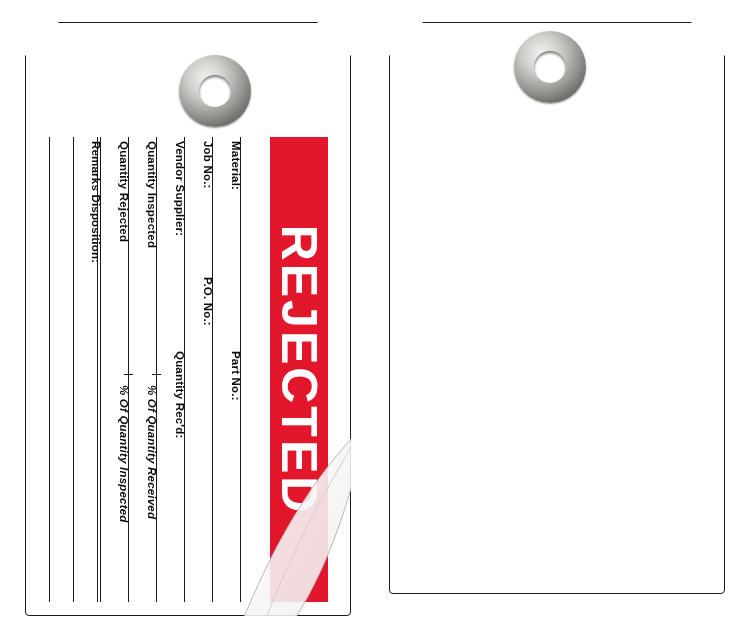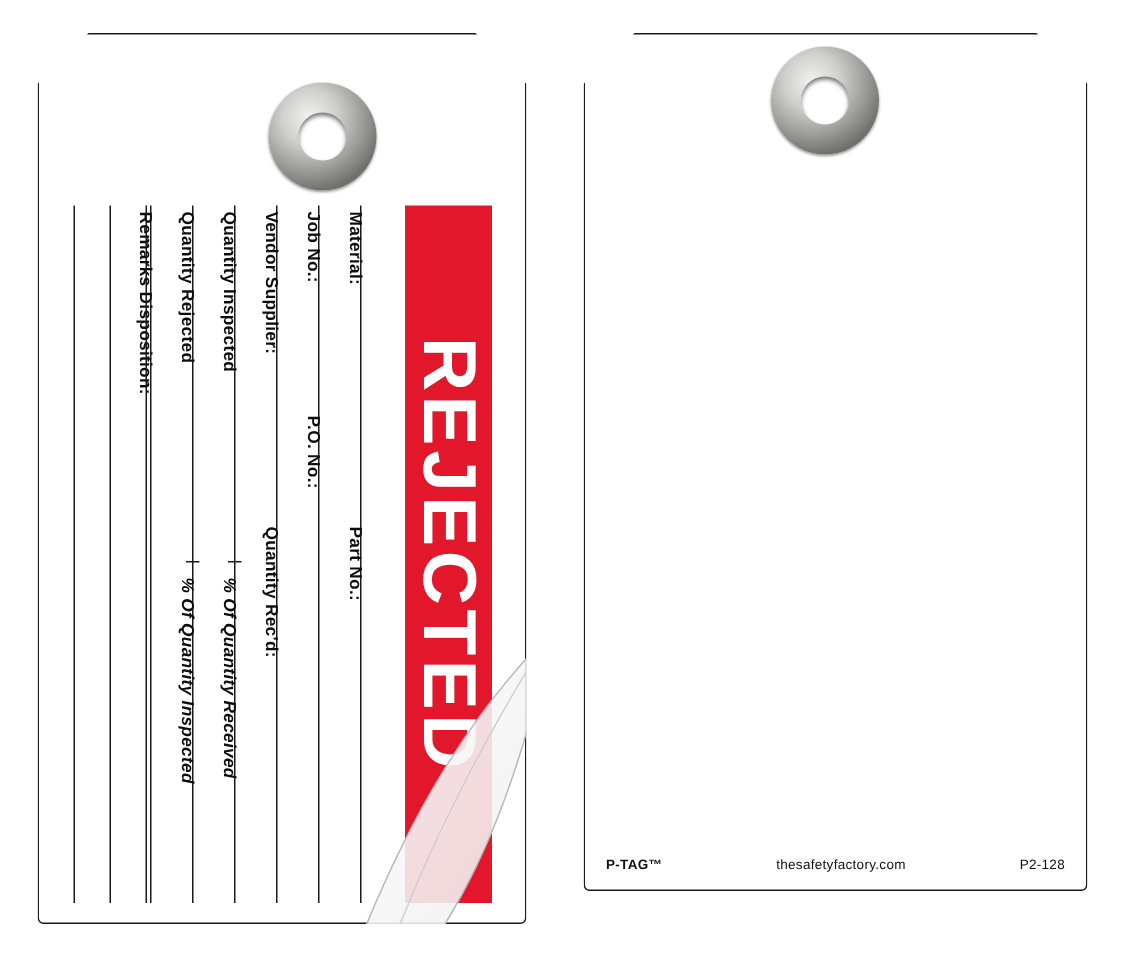--- a/index.html
+++ b/index.html
@@ -282,20 +282,15 @@
         <path d="M 205 5 C 150 60 110 130 78 210 C 58 262 40 305 22 335 C 60 300 105 250 140 190 C 172 135 192 70 205 5 Z" fill="url(#peelGrad)" stroke="#b9b9b9" stroke-width="1"></path>
         <path d="M 205 5 C 160 75 120 155 95 225 C 75 280 52 318 22 335" fill="none" stroke="#cfcfcf" stroke-width="1"></path>
       </svg>
 
     </div>
   </div>
 
   <div class="tag tag-back">
     <div class="grommet grommet-back" style="left:124px; top:8px;"></div>
 
-    <div class="back-footer">
-      <span class="brand">P-TAG™</span>
-      <span class="site">thesafetyfactory.com</span>
-      <span class="code">P2-128</span>
-    </div>
   </div>
 
 </div>
 
 </body></html>

